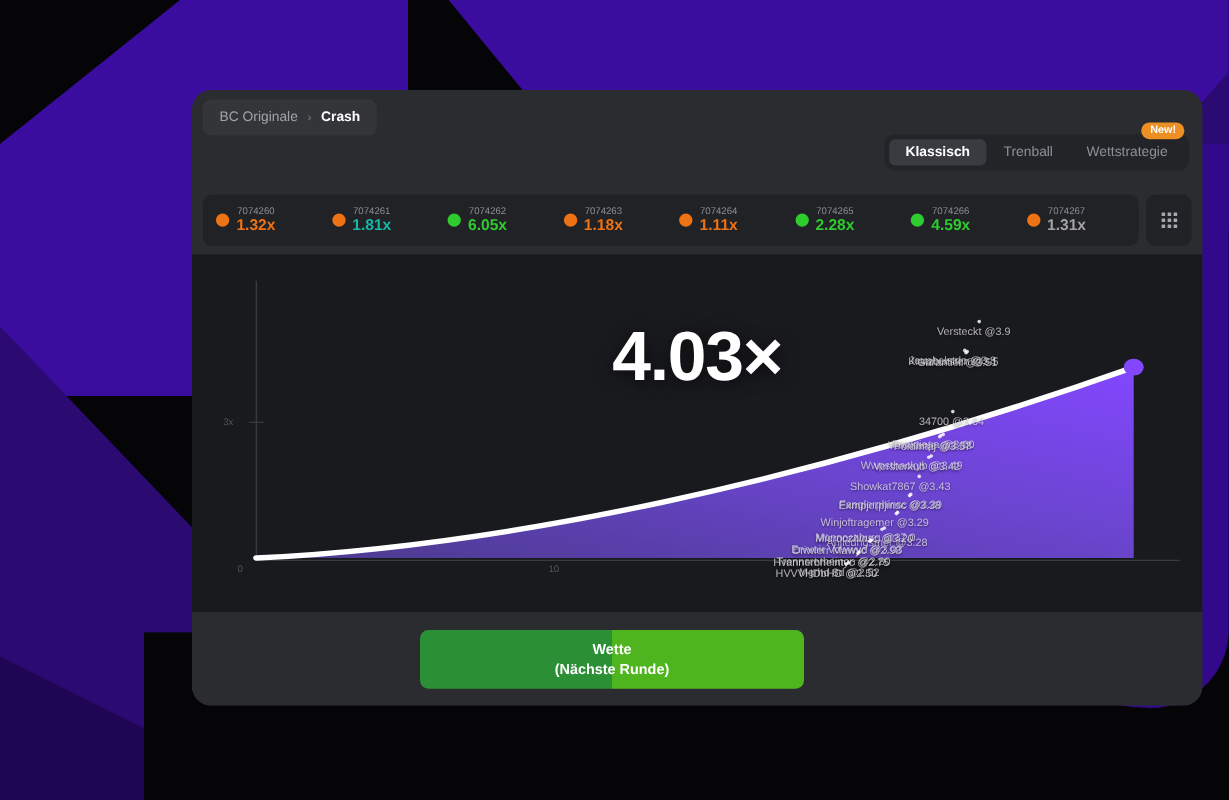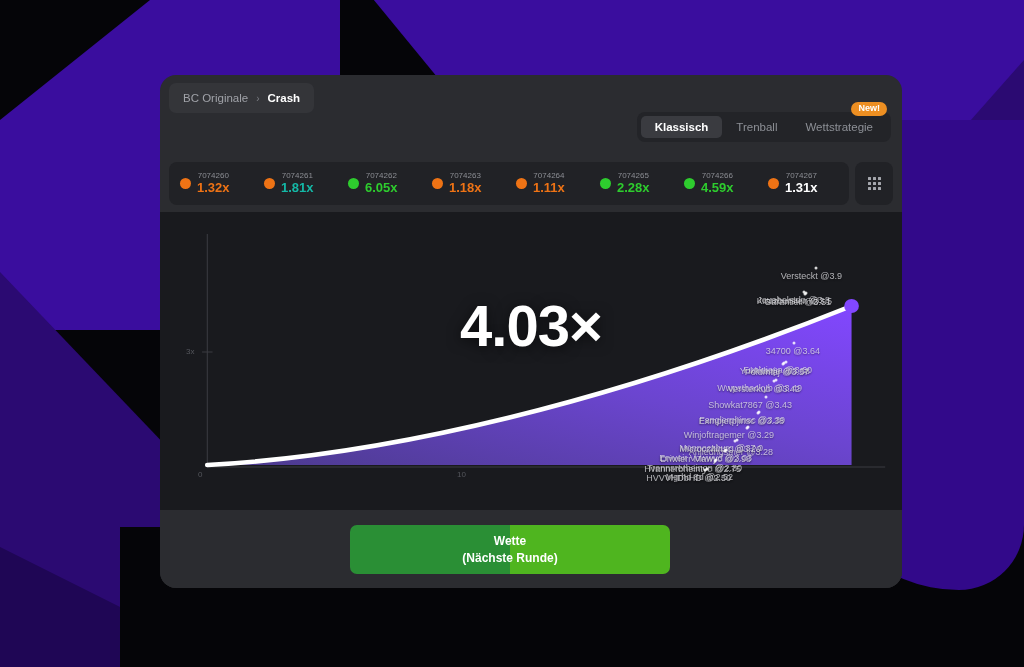--- a/index.html
+++ b/index.html
@@ -62,21 +62,21 @@
   }
   .sh-i { 
     left: 120px; bottom: -40px; width: 620px; height: 180px;
     background: #050508;
   }
 
   
   #window {
     position: absolute;
     left: 160px; top: 75px;
-    width: 742px; height: 513px;
+    width: 842px; height: 513px;
     background: #2b2c30;
     border-radius: 16px;
     overflow: hidden;
     z-index: 5;
   }
 
   
   #breadcrumb {
     position: absolute; left: 9px; top: 8px;
     height: 30px; padding: 0 14px;
@@ -154,21 +154,21 @@
   
   #chart-area {
     position: absolute; left: 0; top: 137px; right: 0;
     height: 298px;
     background: #191a1e;
     overflow: hidden;
   }
   #chart-svg { position: absolute; inset: 0; width: 100%; height: 100%; }
 
   #multiplier {
-    position: absolute; left: 0; right: 0; top: 80px;
+    position: absolute; left: 0; right: 0; top: 52px;
     text-align: center;
     font-size: 58px; font-weight: bold;
     color: #ffffff;
     letter-spacing: -1px;
     text-shadow: 0 2px 14px rgba(0,0,0,.6);
     z-index: 3;
   }
 
   .ax-label {
     position: absolute;
@@ -295,21 +295,21 @@
           <span class="hist-dot" style="background: rgb(46, 204, 46);"></span>
           <span class="hist-txt">
             <span class="hist-id">7074266</span>
             <span class="hist-mult" style="color: rgb(46, 204, 46);">4.59x</span>
           </span>
         </div>
         <div class="hist-item">
           <span class="hist-dot" style="background: rgb(238, 115, 21);"></span>
           <span class="hist-txt">
             <span class="hist-id">7074267</span>
-            <span class="hist-mult" style="color: #ffffff;">1.31x</span>
+            <span class="hist-mult" style="color: #a3a3a3;">1.31x</span>
           </span>
         </div>
       </div>
     <div id="history-menu">
       <span class="dot-grid">
         <i></i>
           <i></i>
           <i></i>
           <i></i>
           <i></i>

